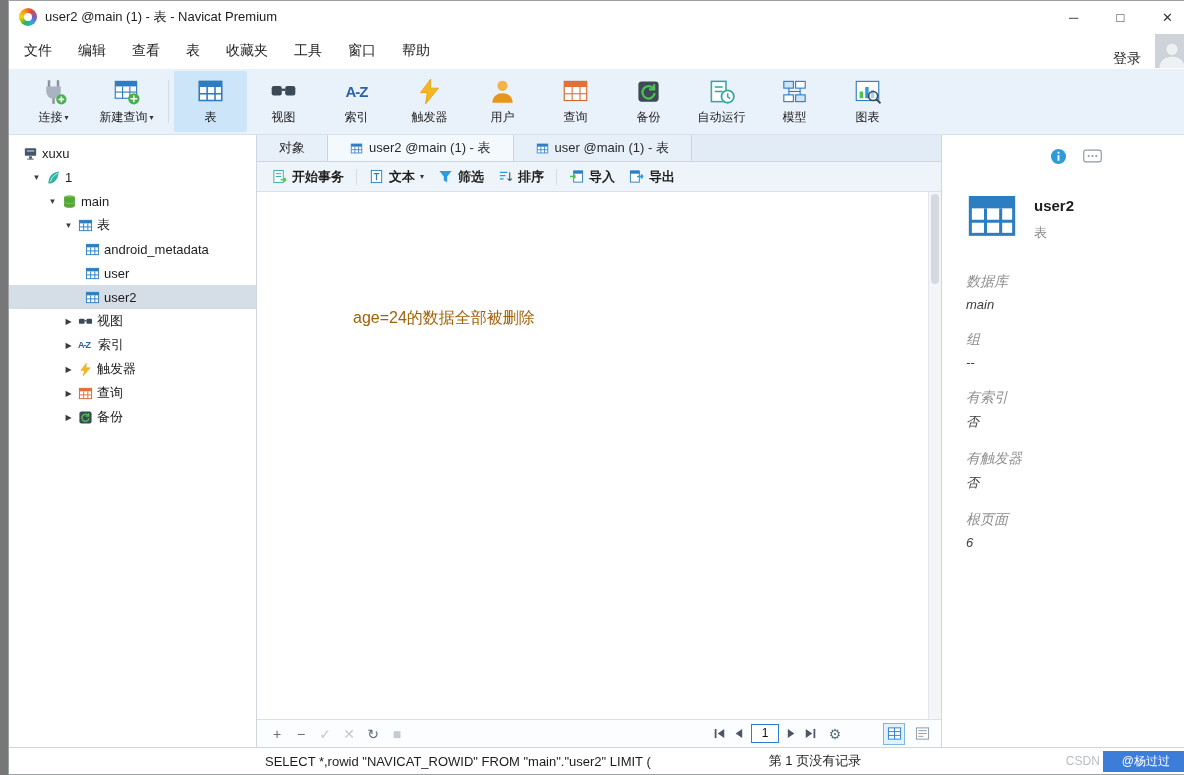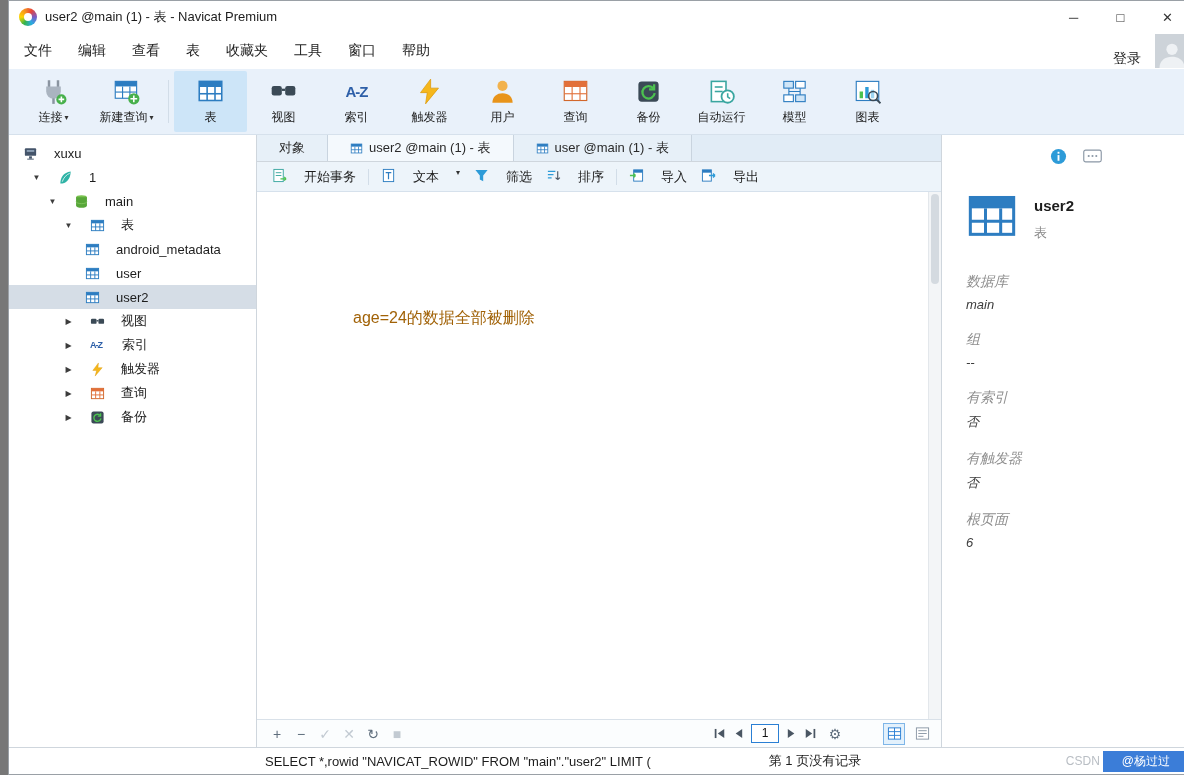--- a/index.html
+++ b/index.html
@@ -30,35 +30,35 @@
   .tool-label-row { display: flex; align-items: center; gap: 2px; }
   .dd-arrow { font-size: 8px; color: #333; }
   .tool-sep { width: 1px; background: #d2dde8; margin: 9px 5px; }
   .az-big { font-size: 15px; font-weight: bold; color: #2d5fa8; line-height: 27px; letter-spacing: -1px; }
 
   
   .main { flex: 1; display: flex; min-height: 0; }
 
   
   .sidebar { width: 248px; flex: none; background: #fff; border-right: 1px solid #cfd6dd; padding-top: 6px; overflow: hidden; }
-  .tree-row { height: 24px; display: flex; align-items: center; gap: 16px; font-size: 13px; color: #1d1d1d; white-space: nowrap; }
+  .tree-row { height: 24px; display: flex; align-items: center; gap: 4px; font-size: 13px; color: #1d1d1d; white-space: nowrap; }
   .tree-row.selected { background: #d5dde6; }
   .arrow { width: 11px; flex: none; font-size: 8px; color: #3c3c3c; text-align: center; }
   .tree-icon { width: 15px; height: 15px; flex: none; display: block; }
   .az-small { font-size: 9px; font-weight: bold; color: #2d5fa8; width: 16px; flex: none; letter-spacing: -1px; }
 
   
   .content { flex: 1; min-width: 0; display: flex; flex-direction: column; background: #fff; border-right: 1px solid #cfd6dd; }
   .tabbar { height: 27px; flex: none; background: #e1ecf6; display: flex; align-items: stretch; border-bottom: 1px solid #cfd6dd; }
   .tab { display: flex; align-items: center; gap: 6px; padding: 0 22px; font-size: 13px; color: #2a2a2a; border-right: 1px solid #c9d4df; background: #e7f0f8; }
   .tab.active { background: #f4f9fd; }
   .tab-icon { width: 13px; height: 13px; display: block; }
 
   .gridbar { height: 30px; flex: none; background: #edf4fa; border-bottom: 1px solid #d6e1ec; display: flex; align-items: center; padding: 0 8px; font-size: 13px; color: #1d1d1d; }
-  .gbtn { display: flex; align-items: flex-start; gap: 17px; padding: 4px 7px; }
+  .gbtn { display: flex; align-items: center; gap: 5px; padding: 4px 7px; font-weight: bold; }
   .gicon { width: 15px; height: 15px; display: block; }
   .gsep { width: 1px; height: 16px; background: #d2dde8; margin: 0 5px; }
 
   .gridarea { flex: 1; position: relative; background: #fff; overflow: hidden; }
   table.datagrid { border-collapse: collapse; font-size: 13px; table-layout: fixed; }
   table.datagrid th, table.datagrid td { border: 1px solid #d8d8d8; height: 25px; padding: 0 4px; text-align: left; font-weight: normal; overflow: hidden; }
   table.datagrid th { background: #f2f2f2; color: #1d1d1d; }
   table.datagrid th.hl { background: #cfe4f5; }
   td.namark, th.namark { width: 12px; background: #f2f2f2; padding: 0; text-align: center; font-size: 8px; color: #222; }
   td.cell-na { color: #b5b5b5; }

